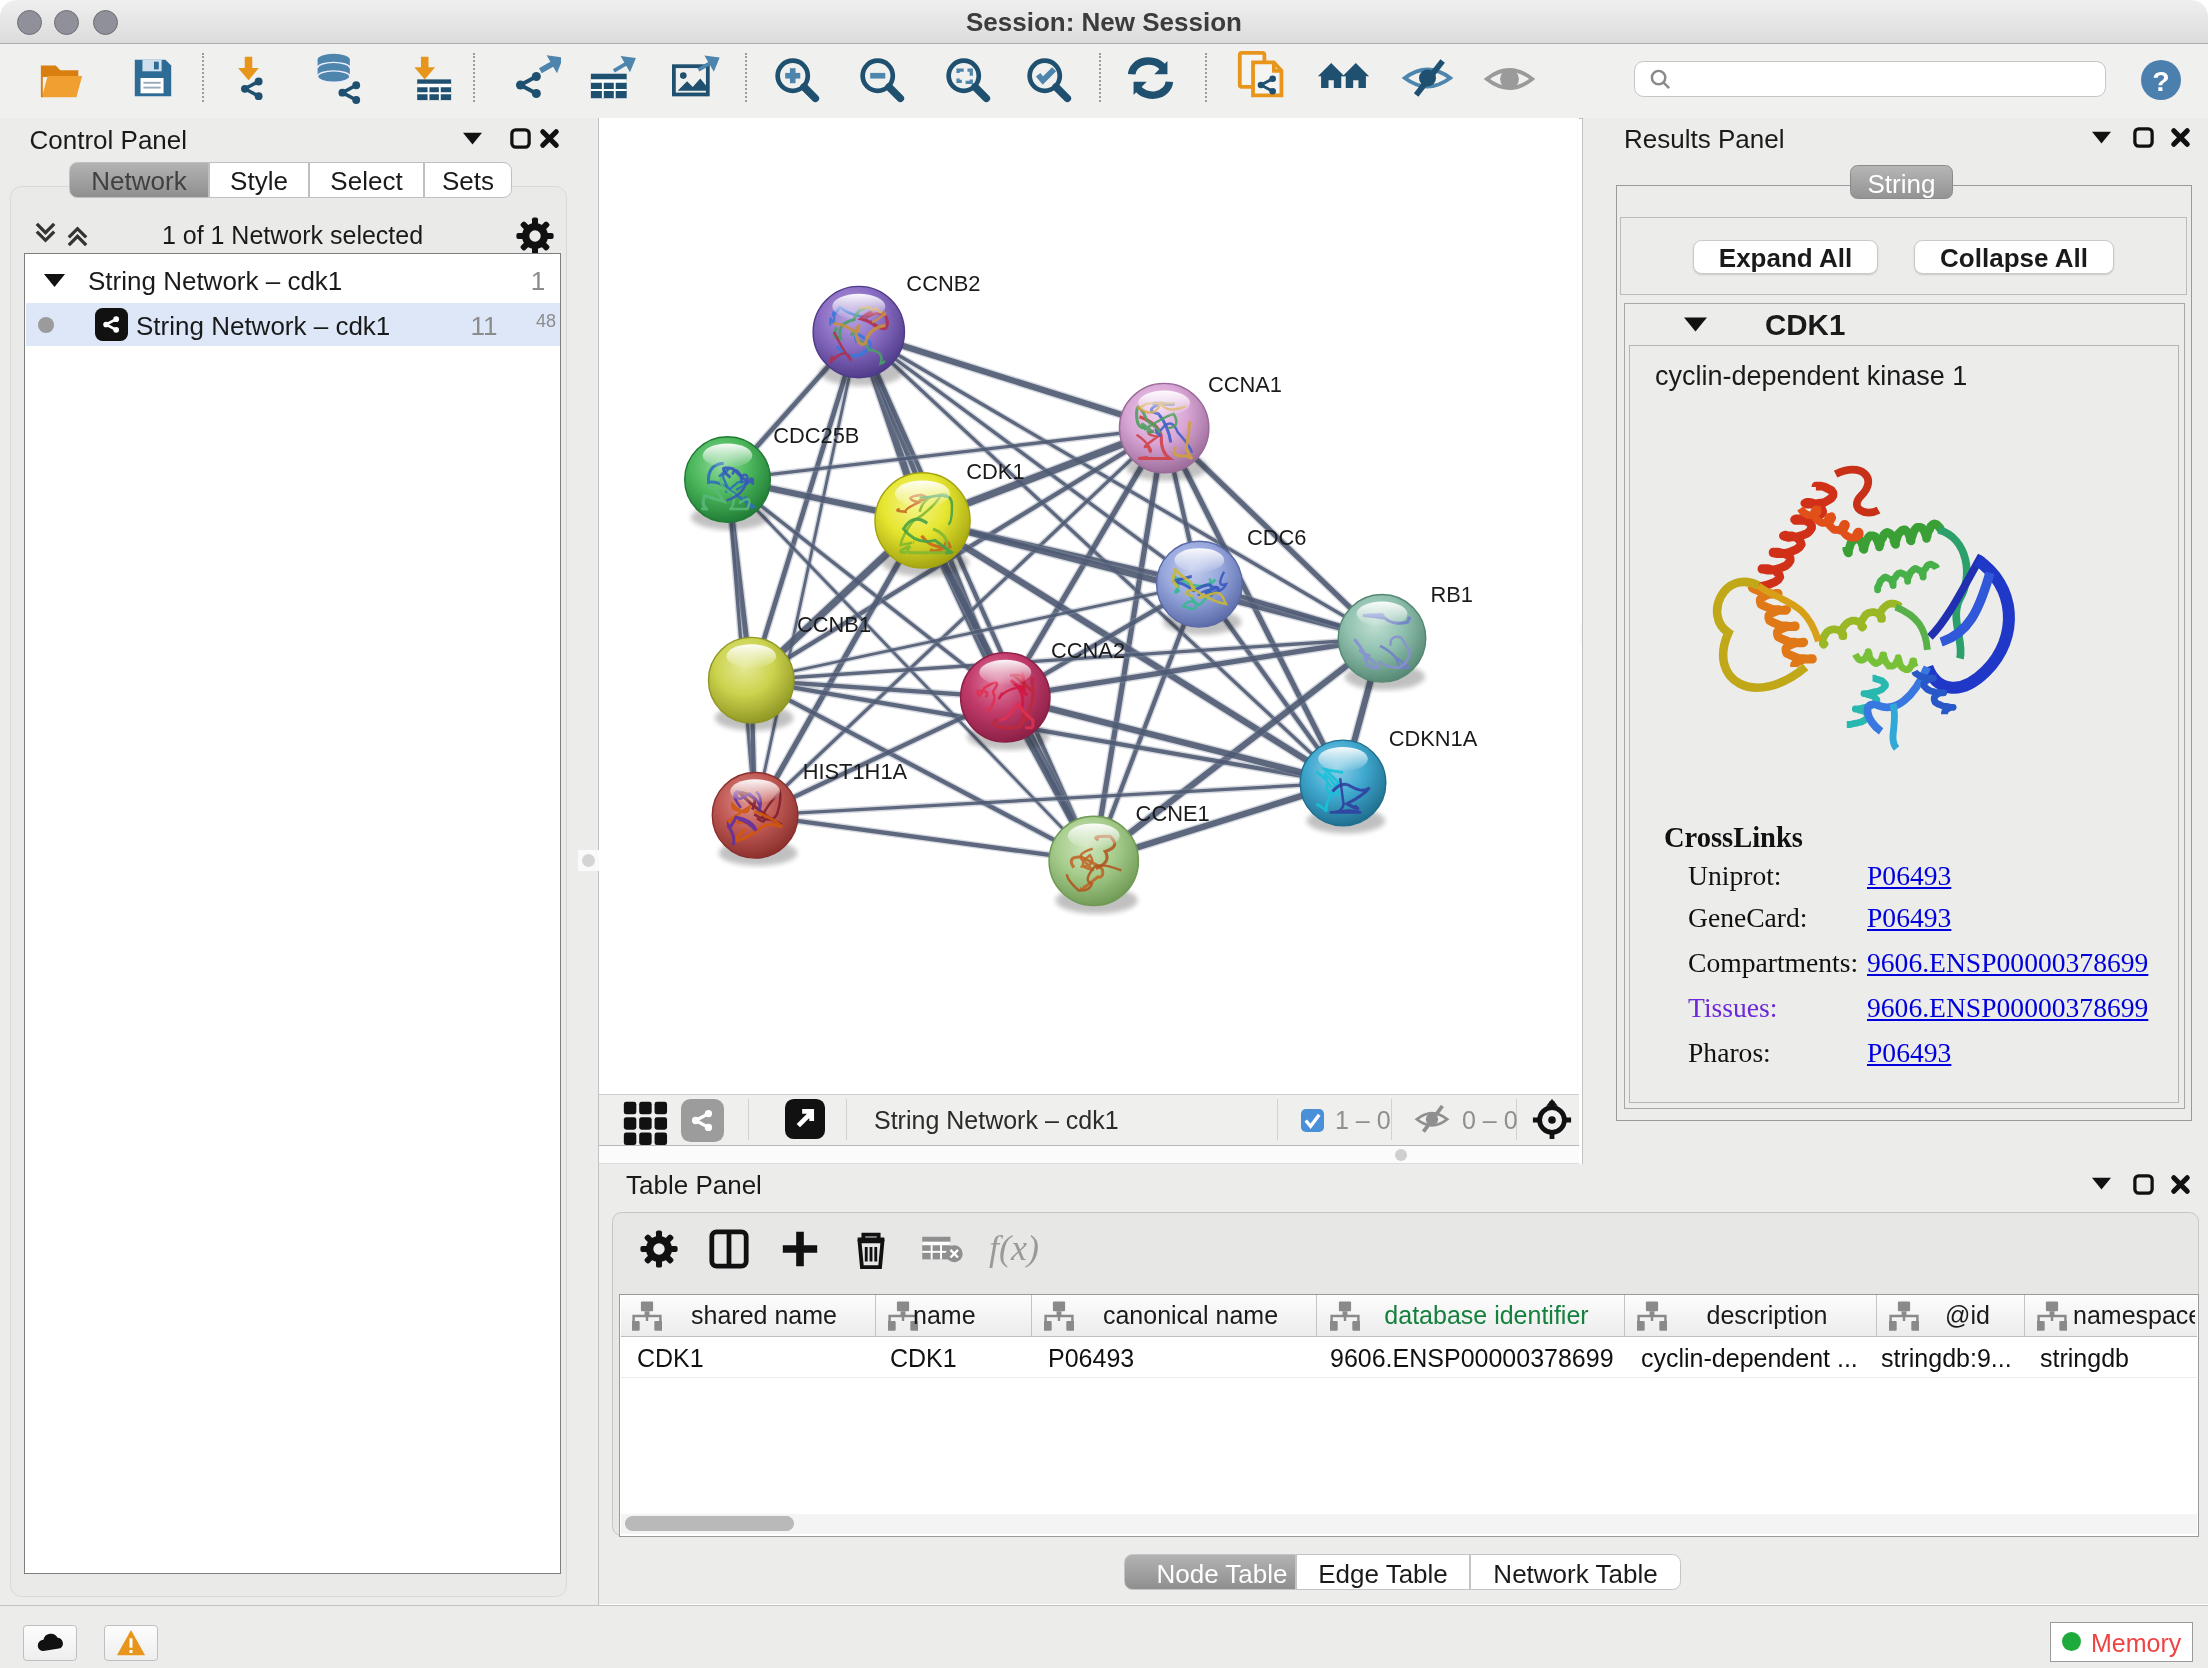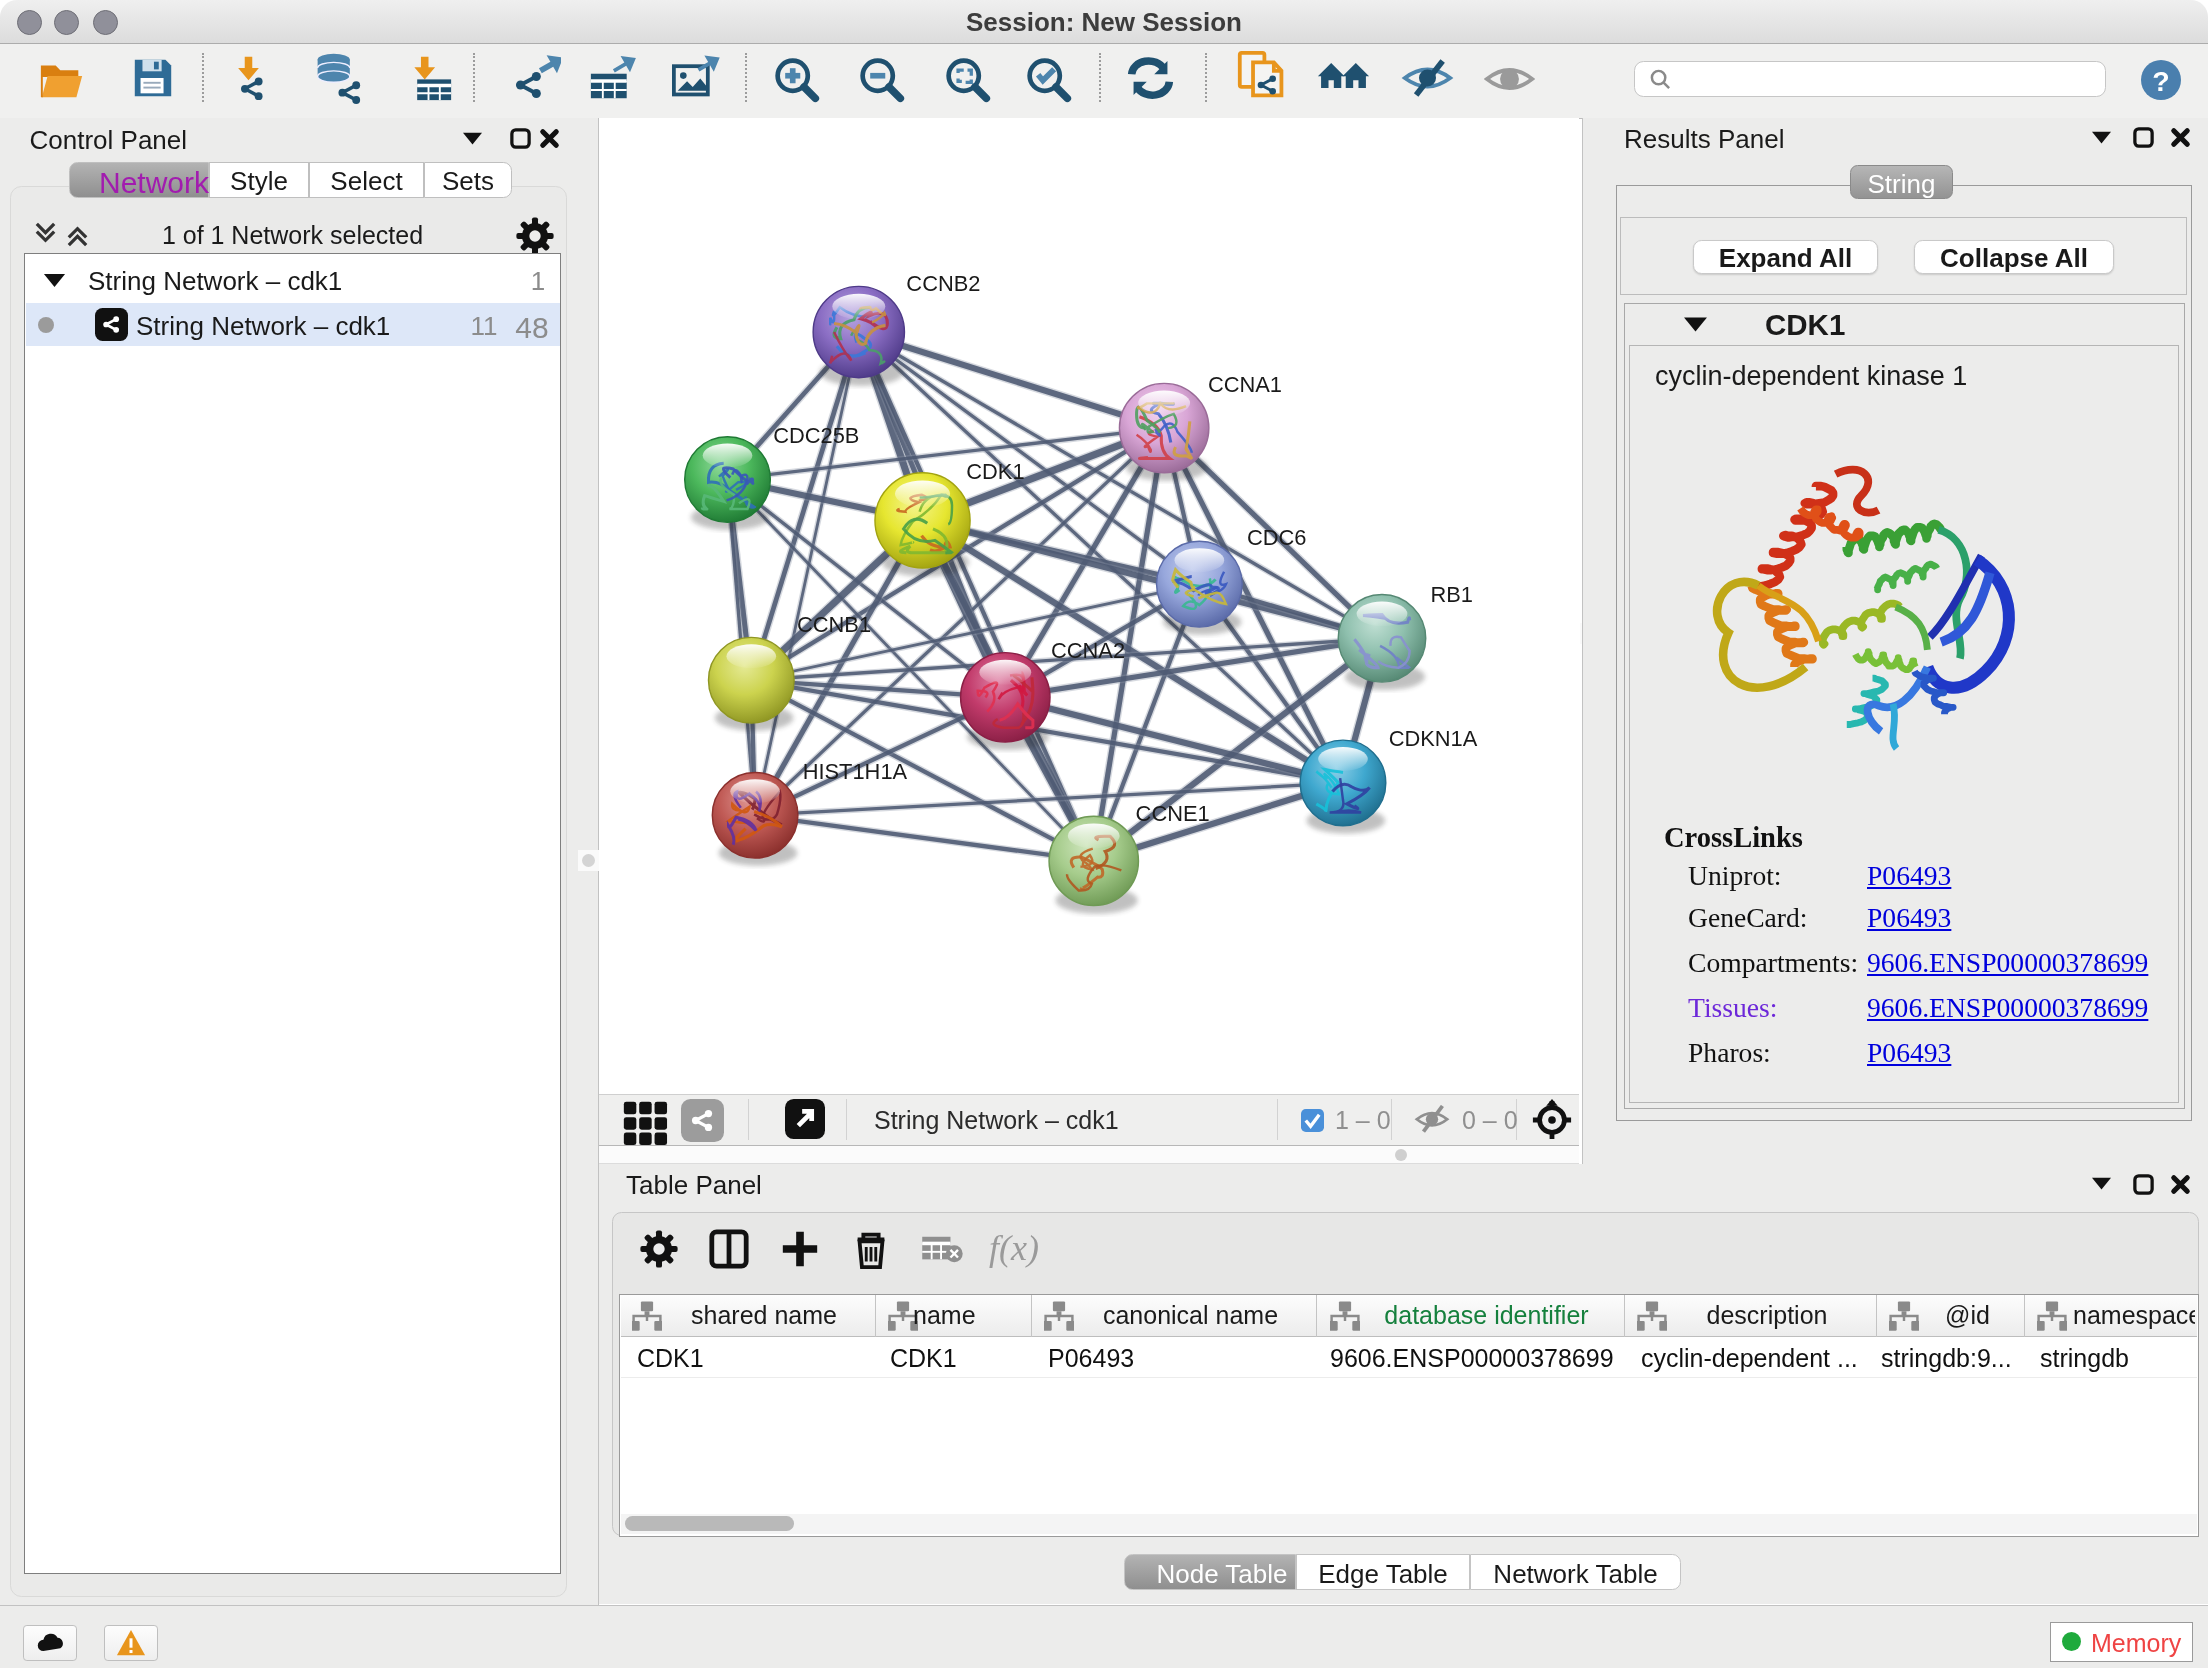--- a/index.html
+++ b/index.html
@@ -154,21 +154,21 @@
     <path d="M1.0 0.7999999999999998 h20 l-10.0 12.4 z" fill="#111"></path>
   </svg>
 <svg class="abs" style="left:509px;top:127px" width="23" height="23" viewBox="0 0 24 24">
     <rect x="3" y="3" width="18" height="18" rx="4" fill="none" stroke="#111" stroke-width="3.4"></rect>
   </svg>
 <svg class="abs" style="left:538px;top:127px" width="23" height="23" viewBox="0 0 24 24">
     <path d="M5 5 L19 19 M19 5 L5 19" stroke="#111" stroke-width="5.4" stroke-linecap="round"></path>
   </svg>
 <div class="abs" style="left:9.5px;top:186px;width:557px;height:1411px;background:#eaeae9;border:1px solid #d9d9d8;border-radius:11.4px;box-sizing:border-box"></div>
 <div class="abs" style="left:69px;top:162px;width:140px;height:36px;background:linear-gradient(#b3b3b3,#8f8f8f);border:1px solid #bfbfbf;border-radius:8.6px 0 0 8.6px;box-sizing:border-box"></div>
-<div class="t" style="left:69px;top:166px;width:140px;text-align:right;font-size:30px;color:#a21caf">Network</div>
+<div class="t" style="left:69px;top:166px;width:140px;text-align:center;font-size:26px;color:#404040">Network</div>
 <div class="abs" style="left:209px;top:162px;width:100px;height:36px;background:#fff;border:1px solid #bfbfbf;border-radius:0;box-sizing:border-box"></div>
 <div class="t" style="left:209px;top:166px;width:100px;text-align:center;font-size:26px;color:#1a1a1a">Style</div>
 <div class="abs" style="left:309px;top:162px;width:115px;height:36px;background:#fff;border:1px solid #bfbfbf;border-radius:0;box-sizing:border-box"></div>
 <div class="t" style="left:309px;top:166px;width:115px;text-align:center;font-size:26px;color:#1a1a1a">Select</div>
 <div class="abs" style="left:424px;top:162px;width:88px;height:36px;background:#fff;border:1px solid #bfbfbf;border-radius:0 8.6px 8.6px 0;box-sizing:border-box"></div>
 <div class="t" style="left:424px;top:166px;width:88px;text-align:center;font-size:26px;color:#1a1a1a">Sets</div>
 <svg class="abs" style="left:32px;top:221px" width="27" height="27" viewBox="0 0 28 28">
     <path d="M5 11 l9 9 l9 -9 M5 3 l9 9 l9 -9" fill="none" stroke="#333" stroke-width="3.4"></path>
   </svg>
 <svg class="abs" style="left:64px;top:221px" width="27" height="27" viewBox="0 0 28 28">
@@ -198,21 +198,21 @@
 <div class="abs" style="left:95px;top:308px;width:33px;height:33px;border-radius:7.6px;background:#111"></div>
 <svg class="abs" style="left:95px;top:308px" width="33" height="33" viewBox="0 0 35 35">
     <line x1="11.8" y1="17.5" x2="22.44" y2="11.8" stroke="#fff" stroke-width="2.736"></line>
     <line x1="11.8" y1="17.5" x2="22.44" y2="23.2" stroke="#fff" stroke-width="2.736"></line>
     <circle cx="11.8" cy="17.5" r="3.04" fill="#fff"></circle>
     <circle cx="22.44" cy="11.8" r="3.04" fill="#fff"></circle>
     <circle cx="22.44" cy="23.2" r="3.04" fill="#fff"></circle>
   </svg>
 <div class="t" style="left:136px;top:311px;font-size:26px;color:#1a1a1a">String Network – cdk1</div>
 <div class="t" style="left:460px;top:311px;width:48px;text-align:center;font-size:26px;color:#8c8c8c">11</div>
-<div class="t" style="left:508px;top:311px;width:48px;text-align:center;font-size:30px;color:#8c8c8c">48</div>
+<div class="t" style="left:508px;top:311px;width:48px;text-align:right;font-size:18px;color:#8c8c8c">48</div>
 <div class="abs" style="left:599px;top:118px;width:980px;height:976px;background:#fff"></div>
 <svg class="abs" style="left:599px;top:118px" width="980" height="976" viewBox="0 0 1030 1026">
     <defs>
       <radialGradient id="gCCNB2" cx="0.42" cy="0.33" r="0.75">
         <stop offset="0" stop-color="#b7a3e0"></stop>
         <stop offset="0.45" stop-color="#8b6ec4"></stop>
         <stop offset="0.92" stop-color="#4e3a88"></stop>
       </radialGradient>
       <radialGradient id="gCCNA1" cx="0.42" cy="0.33" r="0.75">
         <stop offset="0" stop-color="#efd0ec"></stop>

